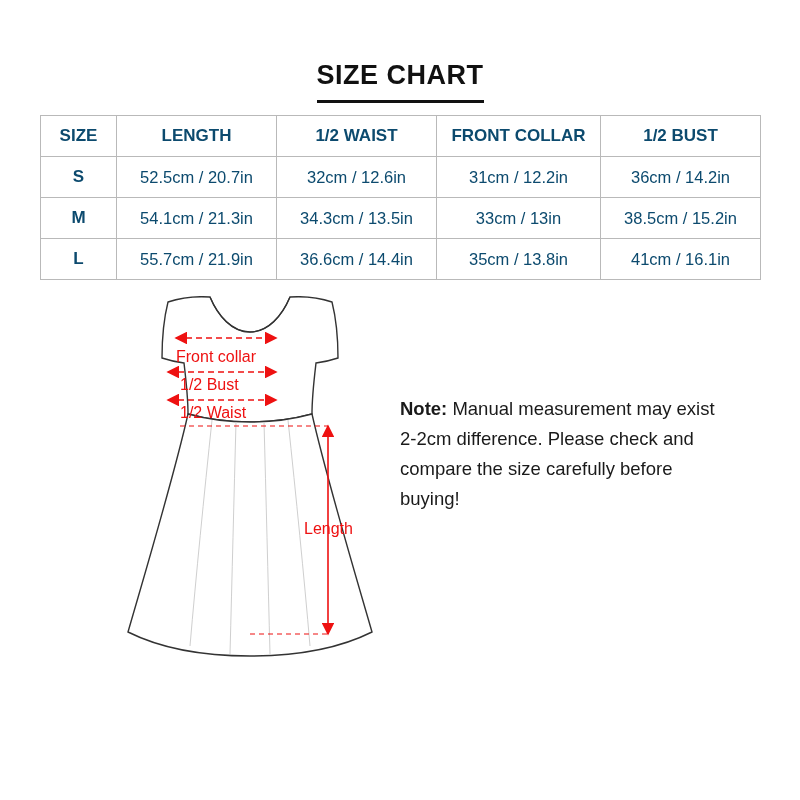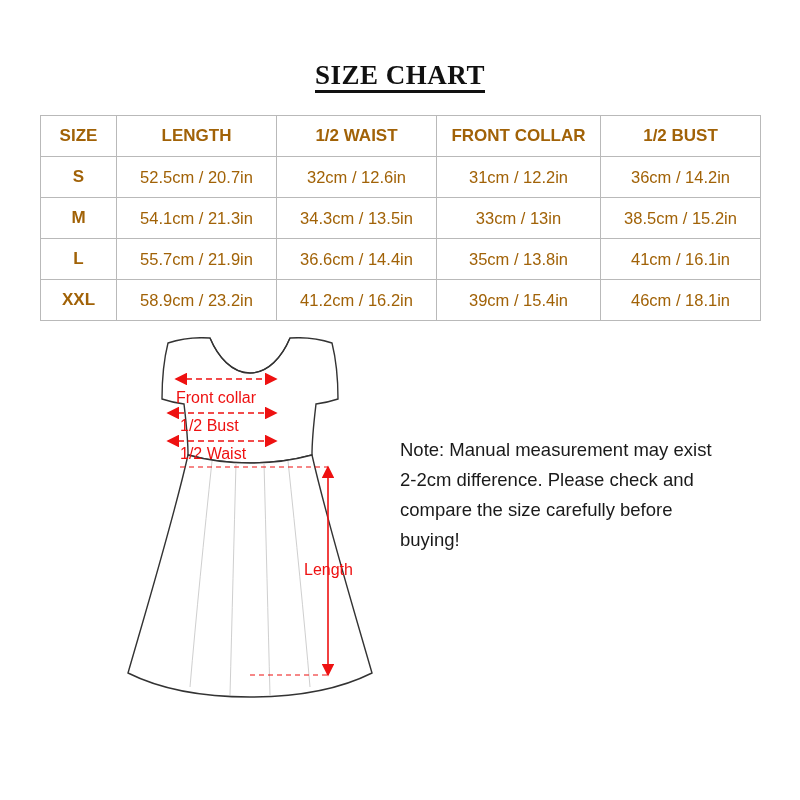--- a/index.html
+++ b/index.html
@@ -28,41 +28,40 @@
     text-align: center;
     font-size: 27px;
     font-weight: bold;
     letter-spacing: 0.5px;
     color: #111;
     padding-top: 62px;
     line-height: 1;
   }
   .title span {
     border-bottom: 3px solid #111;
-    padding-bottom: 0;
-    font-family: Liberation Serif, serif;
+    padding-bottom: 10px;
   }
 
   
   .table-wrap {
     margin: 26px auto 0 auto;
     width: 720px;
   }
   table.size-table {
     border-collapse: collapse;
     width: 100%;
     table-layout: fixed;
   }
   table.size-table th,
   table.size-table td {
     border: 1px solid #b9b9b9;
     text-align: center;
     font-size: 16.5px;
     height: 40px;
-    color: #a16207;
+    color: #0c4a6e;
     padding: 0 2px;
     white-space: nowrap;
   }
   table.size-table th {
     font-weight: bold;
     font-size: 17px;
   }
   table.size-table td.size-cell {
     font-weight: bold;
     font-size: 17px;
@@ -91,21 +90,21 @@
   .note {
     position: absolute;
     left: 400px;
     top: 98px;
     width: 330px;
     font-size: 18.5px;
     line-height: 1.62;
     color: #1a1a1a;
   }
   .note b {
-    font-weight: normal;
+    font-weight: bold;
   }
 
   .red-label {
     fill: #ee1111;
     font-family: "Liberation Sans", sans-serif;
     font-size: 16px;
   }
 </style>
 </head>
 <body>
@@ -148,27 +147,20 @@
           <td>34.3cm / 13.5in</td>
           <td>33cm / 13in</td>
           <td>38.5cm / 15.2in</td>
         </tr>
         <tr>
           <td class="size-cell">L</td>
           <td>55.7cm / 21.9in</td>
           <td>36.6cm / 14.4in</td>
           <td>35cm / 13.8in</td>
           <td>41cm / 16.1in</td>
-        </tr>
-        <tr>
-          <td class="size-cell">XXL</td>
-          <td>58.9cm / 23.2in</td>
-          <td>41.2cm / 16.2in</td>
-          <td>39cm / 15.4in</td>
-          <td>46cm / 18.1in</td>
         </tr>
       </tbody>
     </table>
   </div>
 
   <div class="lower">
 
     <div class="diagram">
       <svg width="300" height="400" viewBox="0 0 300 400">
         <defs>

